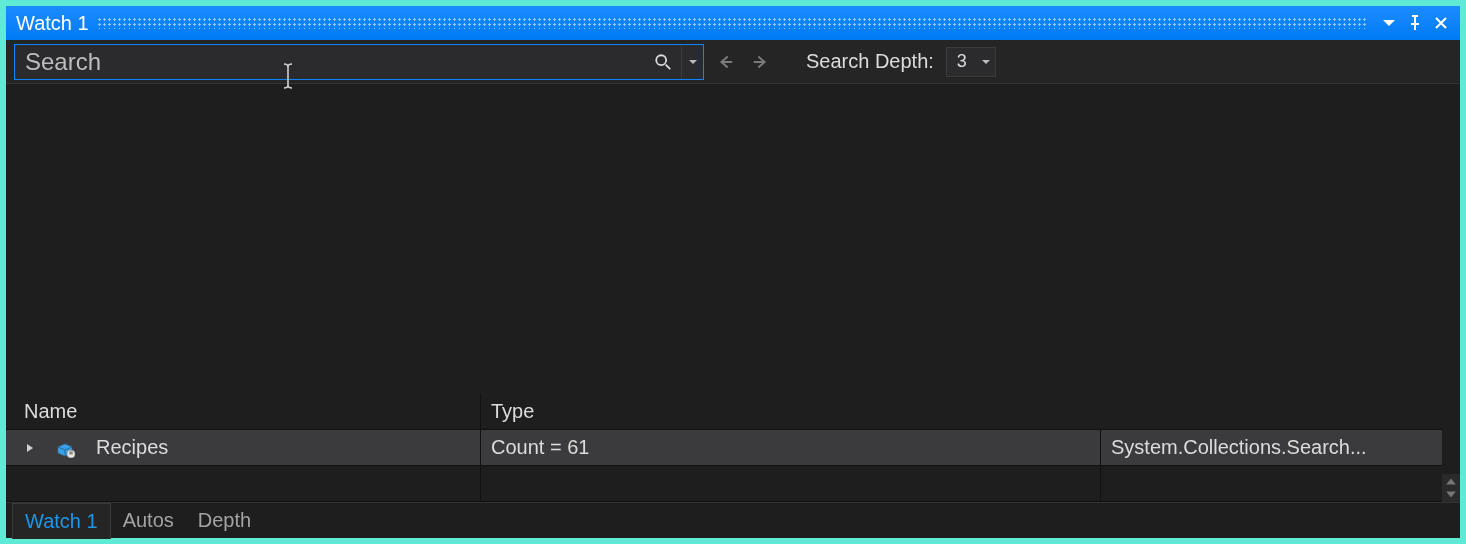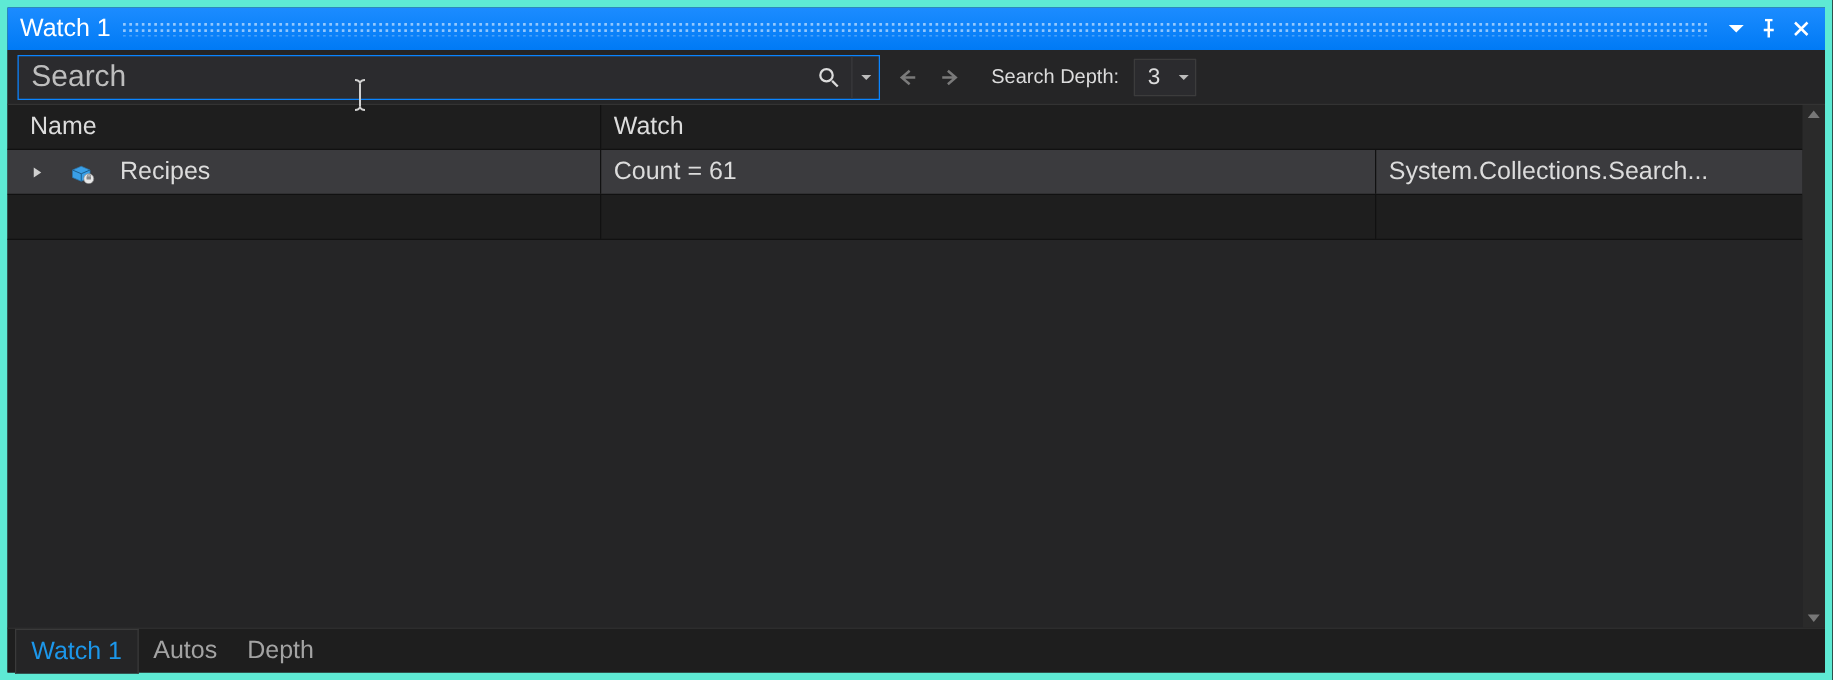--- a/index.html
+++ b/index.html
@@ -104,42 +104,43 @@
     width: 30px;
     height: 30px;
     display: flex;
     align-items: center;
     justify-content: center;
     color: #888;
   }
   .navbtn svg { width:18px; height:18px; stroke:#7a7a7a; fill:none; stroke-width:2.2;}
   .depth-label {
     color: #dcdcdc;
-    font-size: 16px;
-    margin-left: 11px;
+    font-size: 20px;
+    margin-left: 24px;
     margin-right: 6px;
   }
   .depth-select {
     display: flex;
     align-items: center;
     border: 1px solid #3c3c3c;
     background: #2b2b2e;
     height: 30px;
     padding: 0 4px 0 10px;
     gap: 14px;
     cursor: pointer;
     color: #dcdcdc;
     font-size: 18px;
   }
 
   
   .gridwrap {
     flex: 1;
     display: flex;
     min-height: 0;
+    align-items: flex-end;
   }
   .grid {
     flex: 1;
     display: flex;
     flex-direction: column;
     min-width: 0;
   }
   .scrollbar {
     width: 18px;
     background: #2a2a2a;
@@ -291,21 +292,21 @@
             <path d="M1 3 L5 7 L9 3 Z"></path>
           </svg>
       </span>
     </div>
   </div>
 
   <div class="gridwrap">
     <div class="grid">
       <div class="headerrow">
         <div class="col col-name">Name</div>
-        <div class="col col-type">Watch</div>
+        <div class="col col-type">Type</div>
       </div>
 
       <div class="datarow">
         <div class="col col-name">
           <div class="namecell">
             <span class="expander">
               <svg viewBox="0 0 10 10">
                   <path d="M2 1 L8 5 L2 9 Z"></path>
                 </svg>
             </span>

